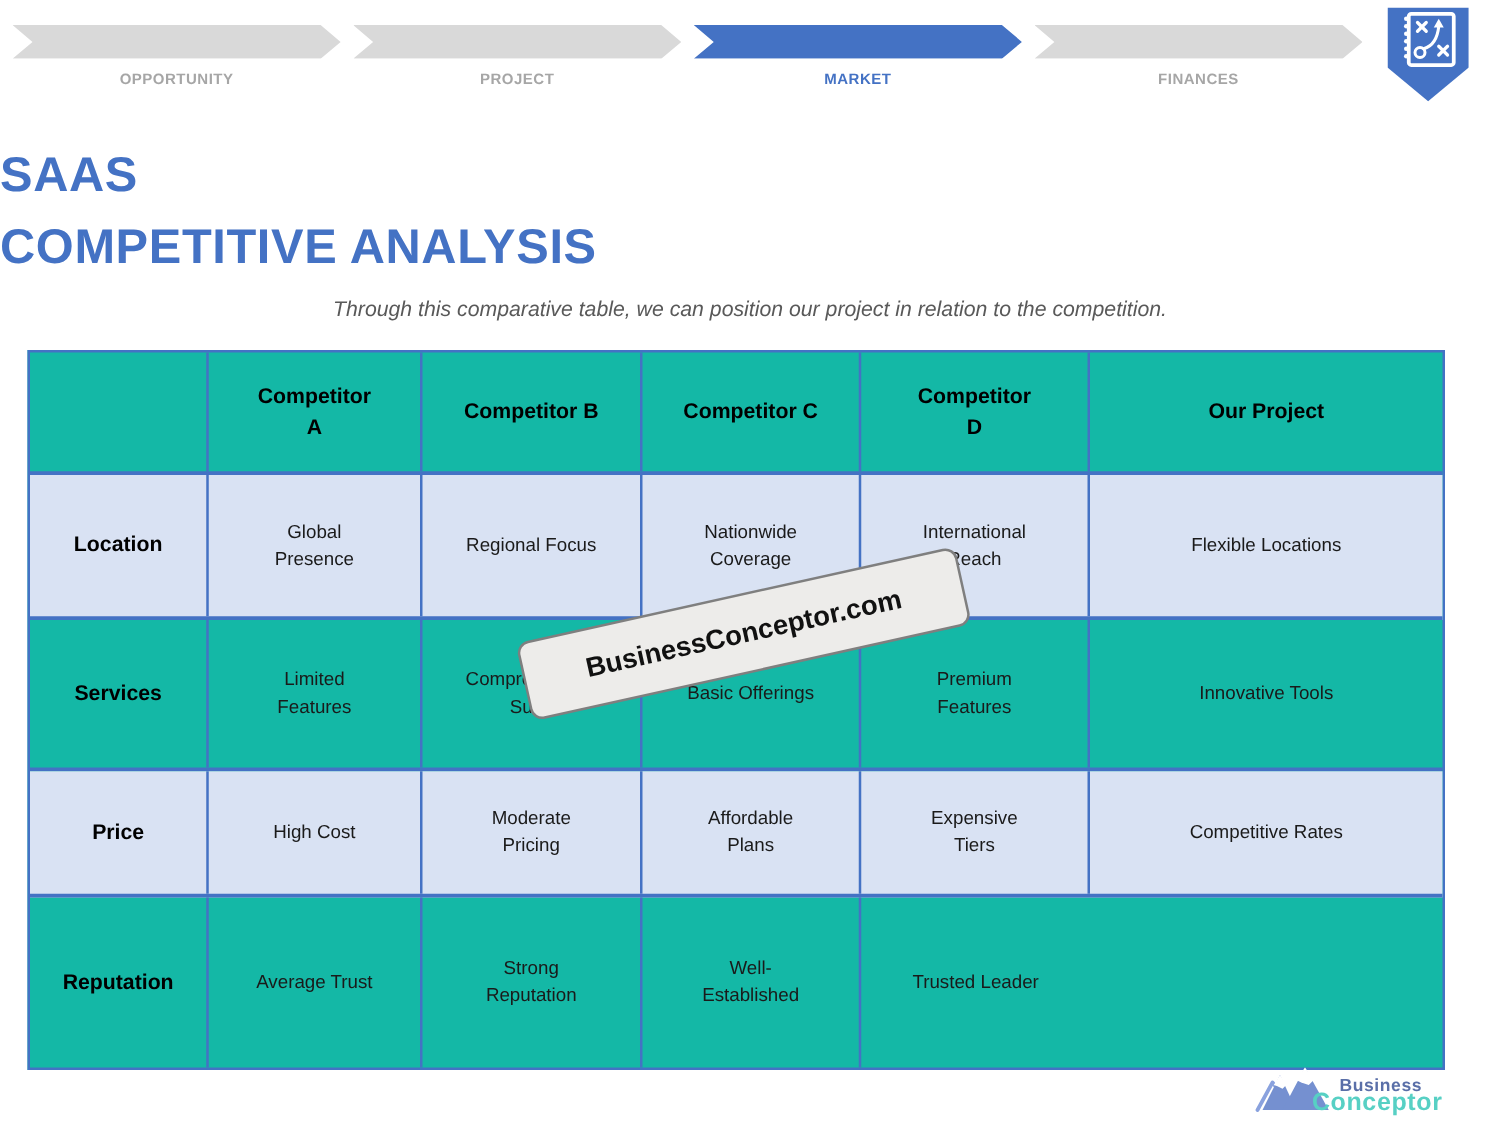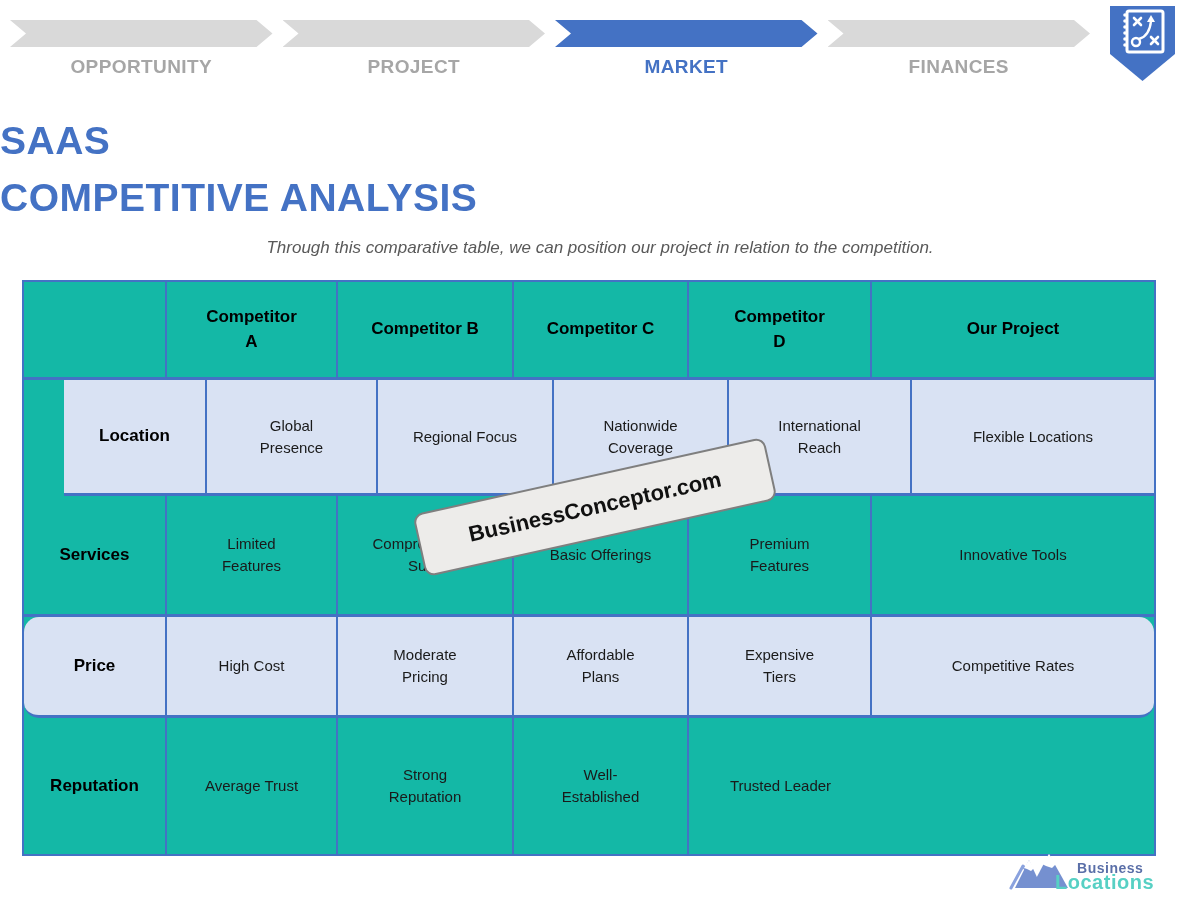--- a/index.html
+++ b/index.html
@@ -9,21 +9,21 @@
   }
   
   .nav{position:absolute;left:10px;top:20px;width:1080px;display:flex;gap:10px;}
   .step{flex:1;display:flex;flex-direction:column;}
   .chev{
     height:27px;background:#D9D9D9;
     clip-path:polygon(0 0,calc(100% - 16px) 0,100% 50%,calc(100% - 16px) 100%,0 100%,16px 50%);
   }
   .step.active .chev{background:#4472C4;}
   .step-label{
-    margin-top:9px;text-align:center;font-size:19px;font-weight:bold;
+    margin-top:9px;text-align:center;font-size:12px;font-weight:bold;
     color:#A6A6A6;letter-spacing:.4px;
   }
   .step.active .step-label{color:#4472C4;}
   
   .bookmark{position:absolute;left:1110px;top:6px;width:65px;height:76px;}
   
   .title-wrap{position:absolute;left:0;top:112px;width:100%;}
   .title-line{
     font-size:39px;font-weight:bold;color:#4472C4;line-height:57px;margin:0;
     letter-spacing:.5px;
@@ -46,23 +46,23 @@
   .td{
     border-right:2px solid #4472C4;display:flex;align-items:center;
     justify-content:center;text-align:center;box-sizing:border-box;
     font-size:15px;color:#1a1a1a;line-height:1.45;padding:6px 32px;
     overflow-wrap:break-word;min-width:0;
   }
   .td:last-child{border-right:none;}
   .trow .td:nth-child(5){padding:6px 38px;}
   .trow .td:nth-child(6){padding:6px 34px;}
   .row-head{height:95px;}
-  .row-location{height:113px;margin-left:40px;}
+  .row-location{height:113px;}
   .row-services{height:118px;}
-  .row-price{height:98px;border-radius:15px;}
+  .row-price{height:98px;}
   .row-reputation{height:136px;}
   .th{font-size:17px;font-weight:bold;color:#000;}
   .row-label{font-size:17px;font-weight:bold;color:#000;}
   
   .watermark{
     position:absolute;left:415px;top:475px;width:356px;height:60px;
     transform:rotate(-12.5deg);background:#EDECEA;border:2px solid #7f7f7f;
     border-radius:10px;display:flex;align-items:center;justify-content:center;
     font-size:22px;font-weight:bold;color:#111;z-index:5;
   }
@@ -169,15 +169,15 @@
 <div class="logo">
   <svg width="62" height="42" viewBox="0 0 62 42" xmlns="http://www.w3.org/2000/svg">
     <polyline points="2,38 14,16 22,26" fill="none" stroke="#8AA2DE" stroke-width="3" stroke-linejoin="round" stroke-linecap="round"></polyline>
     <polygon points="6,38 20,10 33,38" fill="#7590D0"></polygon>
     <polygon points="15,18 20,10 25,18 22,21 18,19" fill="#ffffff"></polygon>
     <polygon points="22,38 40,4 59,38" fill="#7590D0"></polygon>
     <polygon points="33,14 40,4 47,14 43,18 37,16" fill="#ffffff"></polygon>
   </svg>
   <div class="logo-text">
     <span class="logo-line1">Business</span>
-    <span class="logo-line2">Locations</span>
+    <span class="logo-line2">Conceptor</span>
   </div>
 </div>
 
 </body></html>

